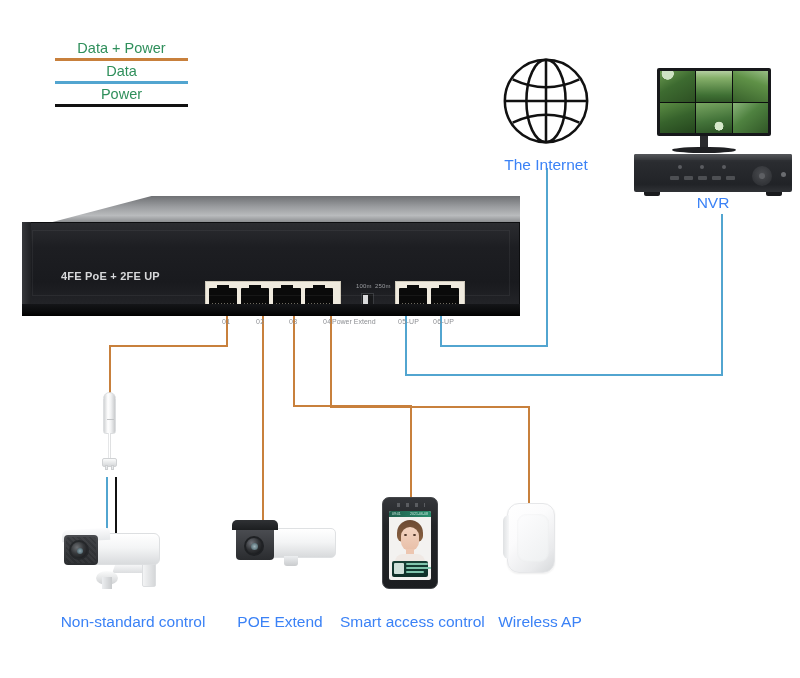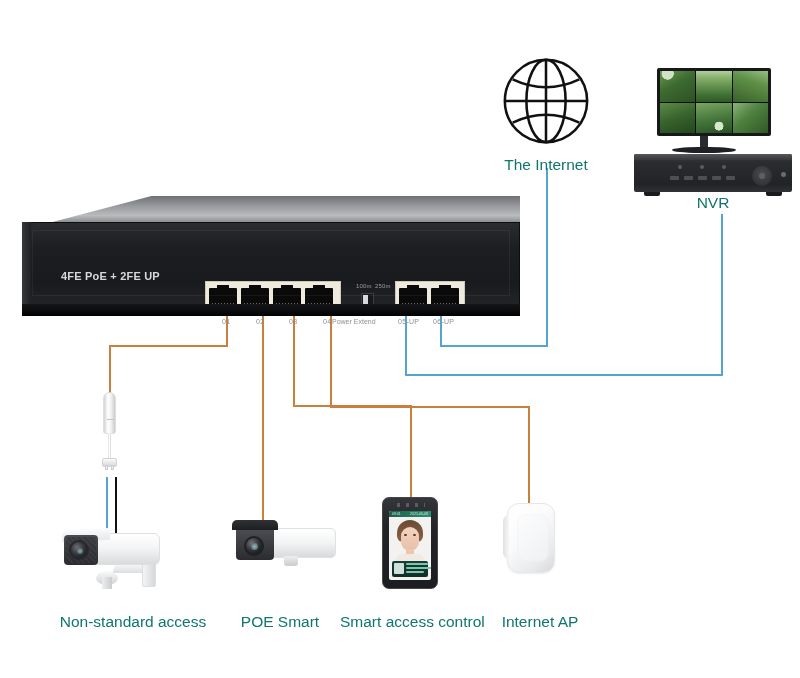--- a/index.html
+++ b/index.html
@@ -9,21 +9,21 @@
   .stage{position:absolute;inset:0;}
   .abs{position:absolute;}
 
   
   #legend{left:55px;top:38px;width:133px;}
   .leg-row{text-align:center;}
   .leg-label{font-size:14.5px;color:#2f8f5b;line-height:20px;white-space:nowrap;}
   .leg-line{height:3px;width:133px;border-radius:0;}
 
   
-  .dev-label{font-size:15.5px;color:#0f766e;white-space:nowrap;text-align:center;}
+  .dev-label{font-size:15.5px;color:#3b82f6;white-space:nowrap;text-align:center;}
 
   
   .seg{position:absolute;background:#c8803c;}
   .seg.blue{background:#52a5d0;}
   .seg.black{background:#111111;}
   .h{height:2px;}
   .v{width:2px;}
 
   
   #switch{left:22px;top:196px;width:498px;height:122px;}
@@ -185,20 +185,37 @@
       background:linear-gradient(135deg,#fdfdfe,#eef0f1);
       box-shadow:inset 0 0 3px rgba(0,0,0,.05);}
   .ap-edge{position:absolute;left:0;top:12px;width:6px;height:44px;border-radius:6px 0 0 6px;
       background:linear-gradient(90deg,#dfe1e3,#f6f7f8);}
 </style>
 </head>
 <body>
 
 <div class="stage">
 
+  <div class="abs" id="legend">
+
+    <div class="leg-row">
+      <div class="leg-label">Data + Power</div>
+      <div class="leg-line" style="background:#c8803c"></div>
+    </div>
+
+    <div class="leg-row">
+      <div class="leg-label">Data</div>
+      <div class="leg-line" style="background:#52a5d0"></div>
+    </div>
+
+    <div class="leg-row">
+      <div class="leg-label">Power</div>
+      <div class="leg-line" style="background:#111111"></div>
+    </div>
+  </div>
 
   <div class="abs" style="left:0;top:0;width:800px;height:678px;">
 
     <div class="seg v" style="left:226px;top:300px;height:46px;"></div>
     <div class="seg h" style="left:109px;top:345px;width:119px;"></div>
     <div class="seg v" style="left:109px;top:345px;height:48px;"></div>
 
     <div class="seg v" style="left:262px;top:300px;height:222px;"></div>
 
     <div class="seg v" style="left:293px;top:300px;height:106px;"></div>
@@ -364,31 +381,31 @@
     <div class="ptz-mount"></div>
     <div class="ptz-body"></div>
     <div class="ptz-hood"></div>
     <div class="ptz-front">
       <div class="ptz-ir"></div>
       <div class="ptz-lens"></div>
     </div>
     <div class="ptz-base"></div>
     <div class="ptz-post"></div>
   </div>
-  <div class="abs dev-label" style="left:38px;top:613px;width:190px;">Non-standard access</div>
+  <div class="abs dev-label" style="left:38px;top:613px;width:190px;">Non-standard control</div>
 
   <div class="abs" id="cam-bullet">
     <div class="bl-body"></div>
     <div class="bl-head">
       <div class="bl-lens"></div>
     </div>
     <div class="bl-sun"></div>
     <div class="bl-mount"></div>
   </div>
-  <div class="abs dev-label" style="left:220px;top:613px;width:120px;">POE Smart</div>
+  <div class="abs dev-label" style="left:220px;top:613px;width:120px;">POE Extend</div>
 
   <div class="abs" id="access">
     <div class="ac-shell">
       <div class="ac-top-dots"></div>
       <div class="ac-screen">
         <div class="ac-bar">
           <span style="left:3px;">09:41</span>
           <span style="right:3px;">2021-06-08</span>
         </div>
         <div class="ac-face">
@@ -409,15 +426,15 @@
     </div>
   </div>
   <div class="abs dev-label" style="left:340px;top:613px;width:140px;">Smart access control</div>
 
   <div class="abs" id="ap">
     <div class="ap-body">
       <div class="ap-inset"></div>
     </div>
     <div class="ap-edge"></div>
   </div>
-  <div class="abs dev-label" style="left:480px;top:613px;width:120px;">Internet AP</div>
+  <div class="abs dev-label" style="left:480px;top:613px;width:120px;">Wireless AP</div>
 
 </div>
 
 </body></html>

